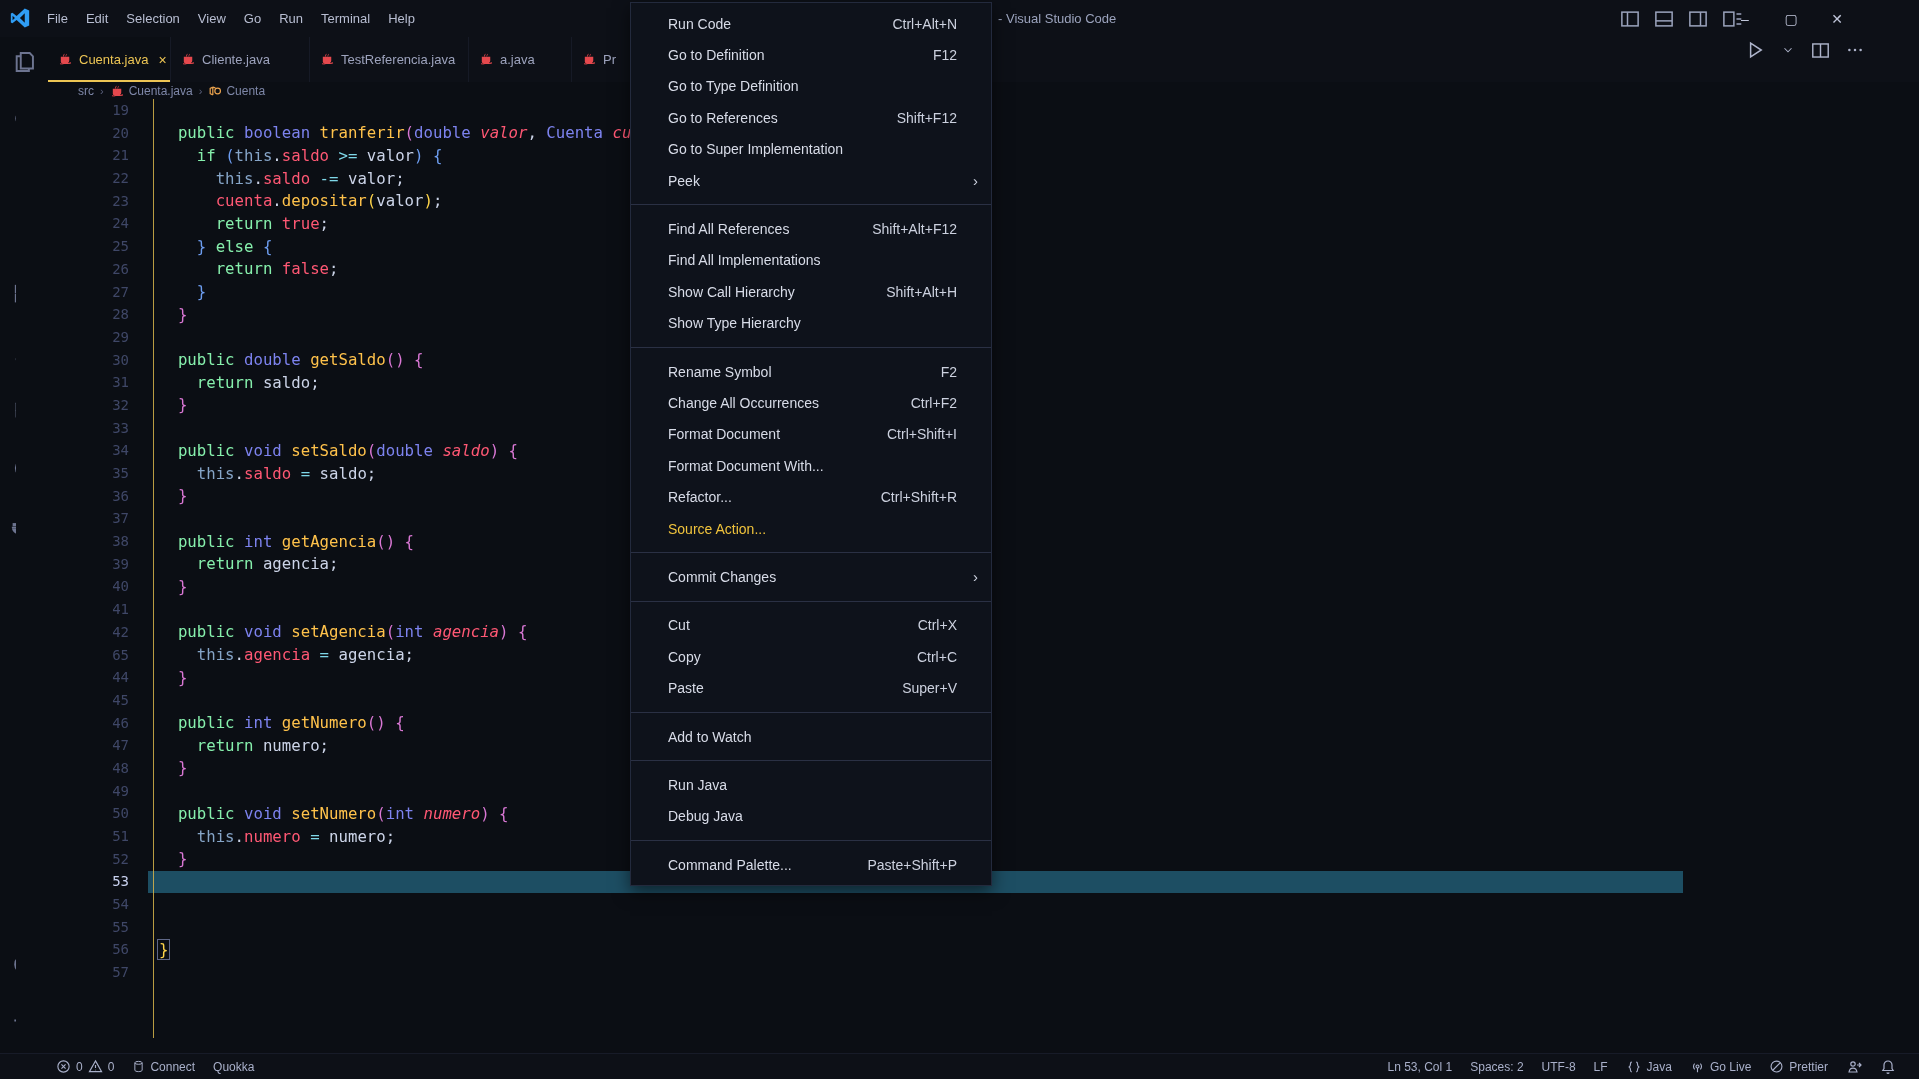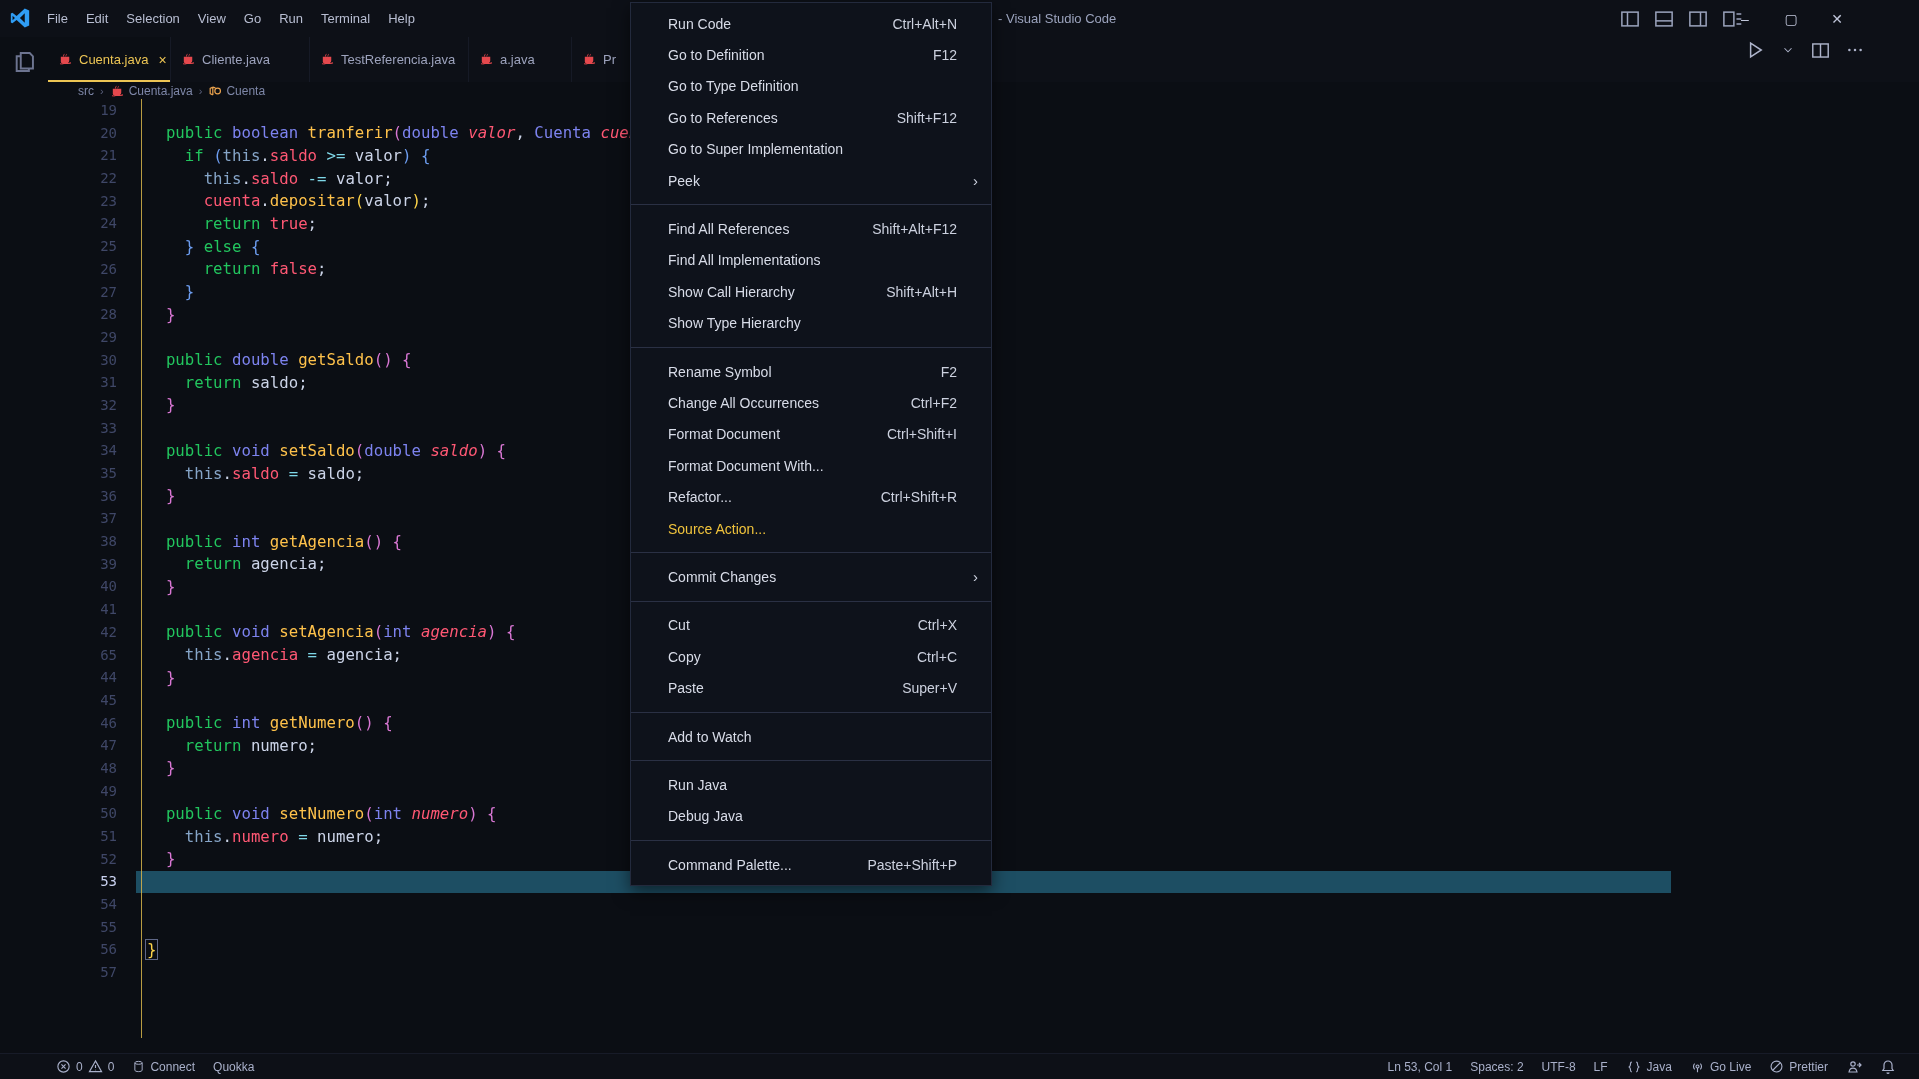--- a/index.html
+++ b/index.html
@@ -23,29 +23,29 @@
   .tab.active{background:#0b0e14;color:#edc554;}
   .tab.active::after{content:"";position:absolute;left:0;bottom:0;width:100%;height:2px;background:#edc554;}
   .tab-close{margin-left:10px;font-size:14px;color:#edc554;}
   #editor-actions{position:absolute;left:1745px;top:40px;display:flex;align-items:center;gap:16px;color:#aeb4cb;}
   
   #breadcrumb{position:absolute;left:48px;top:82px;width:1871px;height:18px;background:#0b0e14;
               display:flex;align-items:center;padding-left:30px;font-size:12px;color:#7e87a8;gap:4px;}
   .bc-sep{color:#5a617d;font-size:11px;margin:0 2px;}
   .bc-item{display:flex;align-items:center;gap:4px;}
   
-  #editor{position:absolute;left:4px;top:99px;width:1667px;height:954px;background:#0b0e14;overflow:hidden;}
+  #editor{position:absolute;left:16px;top:99px;width:1667px;height:954px;background:#0b0e14;overflow:hidden;}
   #lines{position:absolute;left:48px;top:-0.35px;width:1740px;}
   .code-row{display:flex;height:22.7px;align-items:center;position:relative;}
   .ln{width:65px;text-align:right;font-family:"DejaVu Sans Mono",monospace;font-size:14px;color:#3f4767;flex:none;}
   .ln.active{color:#c9d1ef;}
   .code-text{margin-left:30px;white-space:pre;font-family:"DejaVu Sans Mono",monospace;font-size:15.7px;}
   #cursor-line-bar{position:absolute;left:132px;top:771.8px;width:1726px;height:22.7px;background:#1d4e63;}
   #indent-guide{position:absolute;left:137px;top:0px;width:1px;height:939px;background:#d8b54a;opacity:.85;}
-  .tk-kw{color:#22c55e}.tk-ty{color:#7d83ef}.tk-fn{color:#ffc24b}
+  .tk-kw{color:#86efac}.tk-ty{color:#7d83ef}.tk-fn{color:#ffc24b}
   .tk-pm{color:#ff5874;font-style:italic}.tk-fl{color:#ff5874}.tk-th{color:#86a5c8}
   .tk-op{color:#7fd7e8}.tk-pl{color:#ccd4e8}
   .tk-b1{color:#ffd54a}.tk-b2{color:#d977d4}.tk-b3{color:#6d9df0}
   .tk-bm{color:#ffd54a;border:1px solid #5f6787;padding:0 1px;margin-left:-2px;}
   
   #minimap{position:absolute;left:1785px;top:1px;width:75px;height:420px;}
   .mm-seg{position:absolute;height:2.4px;border-radius:1px;}
   
   #context-menu{position:absolute;left:630px;top:2px;width:362px;background:#0e121b;
                 border:1px solid #232a3d;box-shadow:0 6px 16px rgba(0,0,0,.55);padding:5px 0;z-index:50;}

